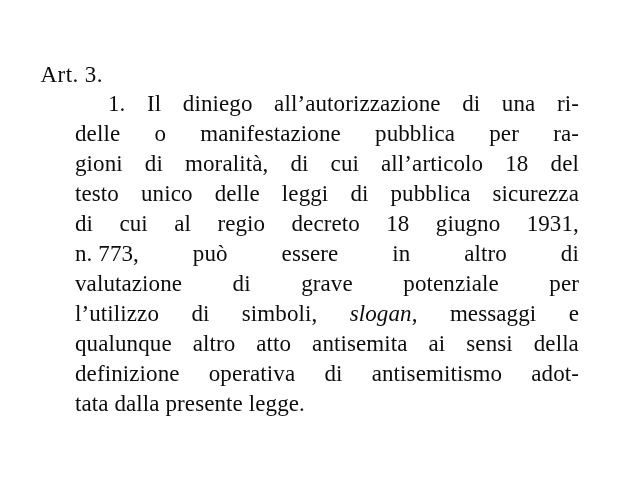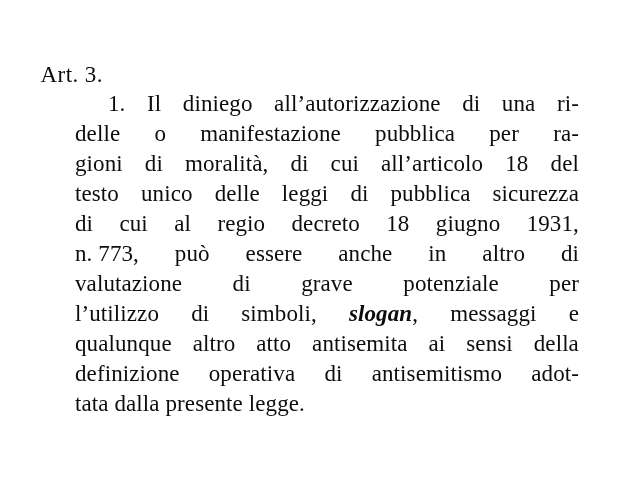--- a/index.html
+++ b/index.html
@@ -79,39 +79,38 @@
     box-sizing: border-box;
   }
 
   
   .line.flush {
     display: block;
   }
 
   .italic {
     font-style: italic;
-    font-weight: bold;
   }
 </style>
 </head>
 <body>
 
 <div class="page">
 
   <div class="article-heading">
     <span class="heading-inner">Art. 3.</span>
   </div>
 
   <div class="paragraph" id="paragraph-body">
       <span class="line justified indented"><span class="w">1.</span><span class="w">Il</span><span class="w">diniego</span><span class="w">all’autorizzazione</span><span class="w">di</span><span class="w">una</span><span class="w">ri-</span></span>
       <span class="line justified"><span class="w">delle</span><span class="w">o</span><span class="w">manifestazione</span><span class="w">pubblica</span><span class="w">per</span><span class="w">ra-</span></span>
       <span class="line justified"><span class="w">gioni</span><span class="w">di</span><span class="w">moralità,</span><span class="w">di</span><span class="w">cui</span><span class="w">all’articolo</span><span class="w">18</span><span class="w">del</span></span>
       <span class="line justified"><span class="w">testo</span><span class="w">unico</span><span class="w">delle</span><span class="w">leggi</span><span class="w">di</span><span class="w">pubblica</span><span class="w">sicurezza</span></span>
       <span class="line justified"><span class="w">di</span><span class="w">cui</span><span class="w">al</span><span class="w">regio</span><span class="w">decreto</span><span class="w">18</span><span class="w">giugno</span><span class="w">1931,</span></span>
-      <span class="line justified"><span class="w">n. 773,</span><span class="w">può</span><span class="w">essere</span><span class="w">anche</span><span class="w">in</span><span class="w">altro</span><span class="w">di</span></span>
+      <span class="line justified"><span class="w">n. 773,</span><span class="w">può</span><span class="w">essere</span><span class="w">in</span><span class="w">altro</span><span class="w">di</span></span>
       <span class="line justified"><span class="w">valutazione</span><span class="w">di</span><span class="w">grave</span><span class="w">potenziale</span><span class="w">per</span></span>
       <span class="line justified"><span class="w">l’utilizzo</span><span class="w">di</span><span class="w">simboli,</span><span class="w"><span class="italic">slogan</span><span>,</span></span><span class="w">messaggi</span><span class="w">e</span></span>
       <span class="line justified"><span class="w">qualunque</span><span class="w">altro</span><span class="w">atto</span><span class="w">antisemita</span><span class="w">ai</span><span class="w">sensi</span><span class="w">della</span></span>
       <span class="line justified"><span class="w">definizione</span><span class="w">operativa</span><span class="w">di</span><span class="w">antisemitismo</span><span class="w">adot-</span></span>
       <span class="line flush">tata dalla presente legge.</span>
     </div>
 
 </div>
 
 </body></html>

